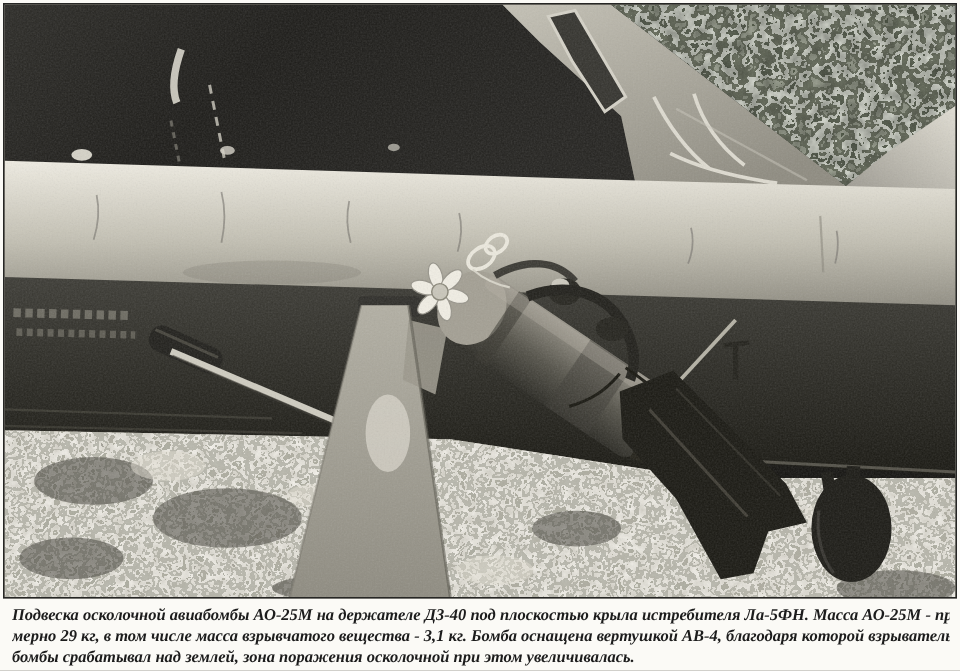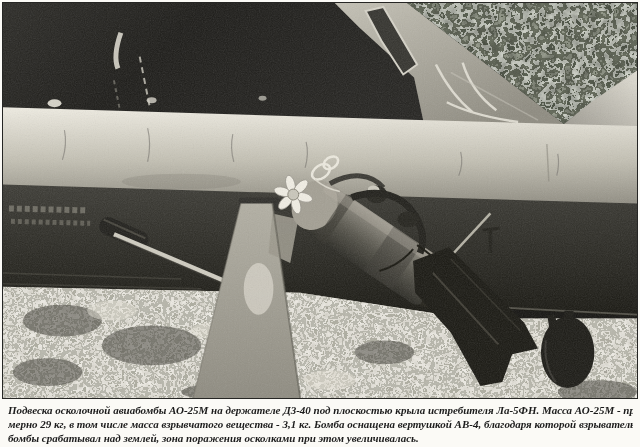--- a/index.html
+++ b/index.html
@@ -251,16 +251,16 @@
         <path d="M548,340 C546,356 550,372 558,382" stroke="#6b6860" stroke-width="2" opacity="0.35" fill="none"></path>
       </g>
 
       <rect x="0" y="0" width="640" height="398" filter="url(#fGrain)"></rect>
     </svg>
   </figure>
 
   <figcaption class="caption">
     <div class="cap-line justify">Подвеска осколочной авиабомбы АО-25М на держателе Д3-40 под плоскостью крыла истребителя Ла-5ФН. Масса АО-25М - при-</div>
     <div class="cap-line justify">мерно 29 кг, в том числе масса взрывчатого вещества - 3,1 кг. Бомба оснащена вертушкой АВ-4, благодаря которой взрыватель</div>
-    <div class="cap-line">бомбы срабатывал над землей, зона поражения осколками при этом увеличивалась.</div>
+    <div class="cap-line">бомбы срабатывал над землей, зона поражения осколочной при этом увеличивалась.</div>
   </figcaption>
 
 </div>
 
 </body></html>

